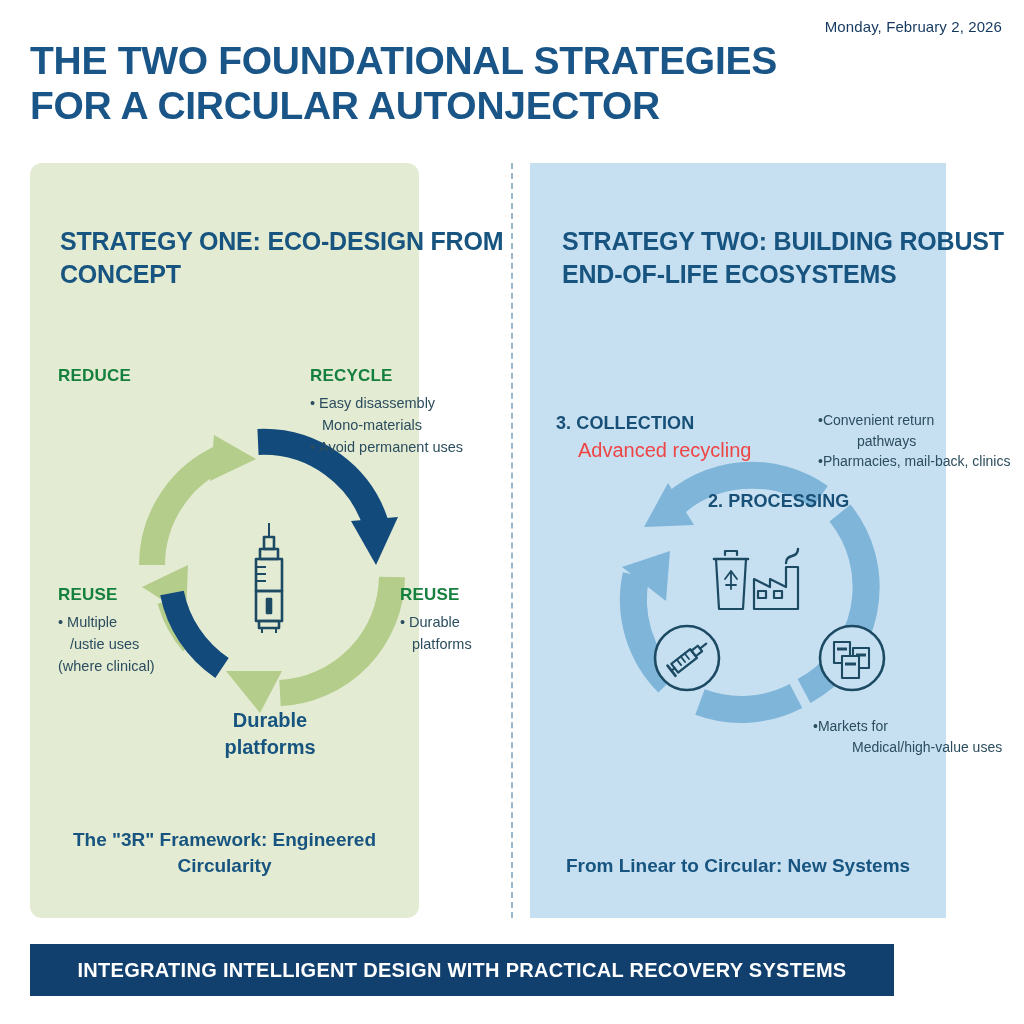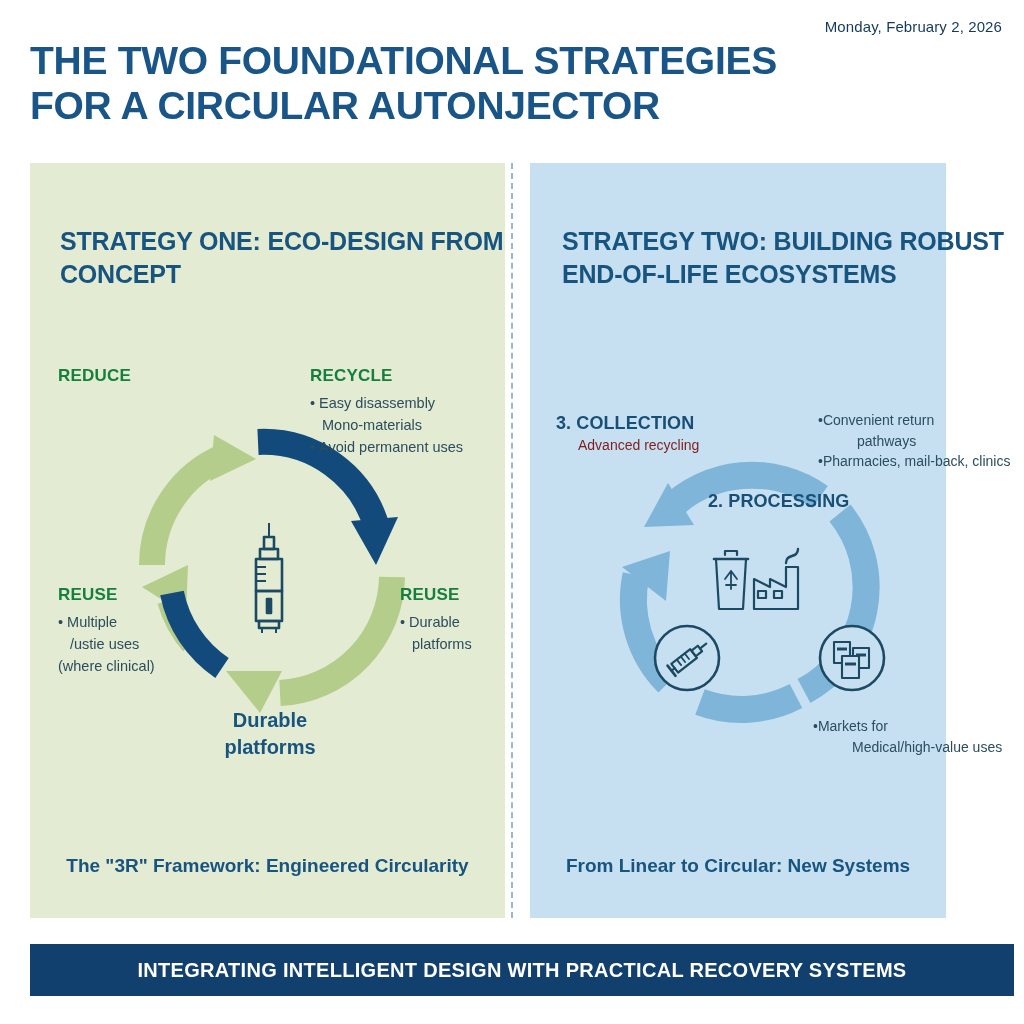--- a/index.html
+++ b/index.html
@@ -46,22 +46,23 @@
 
   
   .panel {
     position: absolute;
     top: 163px;
     height: 755px;
   }
 
   .panel-left {
     left: 30px;
-    width: 475px;
+    width: 389px;
     background: #e3ebd3;
+    border-radius: 12px;
   }
 
   .panel-right {
     left: 530px;
     width: 416px;
     background: #c6e0f2;
   }
 
   .divider {
     position: absolute;
@@ -139,22 +140,22 @@
   
   .rblk { position: absolute; }
   .rblk .step {
     font-size: 18px;
     font-weight: bold;
     color: #174f77;
     letter-spacing: 0.1px;
     white-space: nowrap;
   }
   .rblk .sub {
-    font-size: 14px;
-    color: #7f1d1d;
+    font-size: 20px;
+    color: #ef4444;
     line-height: 1.4;
     margin-top: 2px;
     white-space: nowrap;
   }
   .rblk ul { list-style: none; }
   .rblk li {
     font-size: 14px;
     line-height: 1.48;
     color: #2b4d5e;
     white-space: nowrap;
@@ -179,21 +180,21 @@
   .icon-factory      { left: 712px; top: 545px; width: 92px; height: 72px; }
   .icon-circ { position: absolute; }
   .icon-circ-syringe { left: 651px; top: 622px; width: 72px; height: 72px; }
   .icon-circ-boxes   { left: 816px; top: 622px; width: 72px; height: 72px; }
 
   
   .banner {
     position: absolute;
     left: 30px;
     bottom: 28px;
-    width: 984px;
+    width: 864px;
     height: 52px;
     background: #12406e;
     display: flex;
     align-items: center;
     justify-content: center;
   }
   .banner-text {
     color: #ffffff;
     font-size: 20px;
     font-weight: bold;

